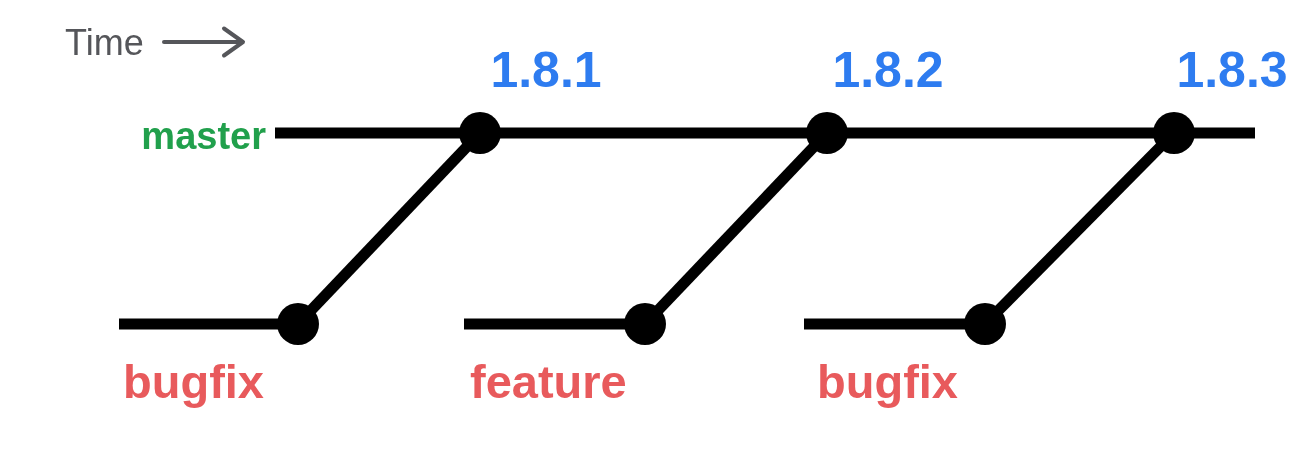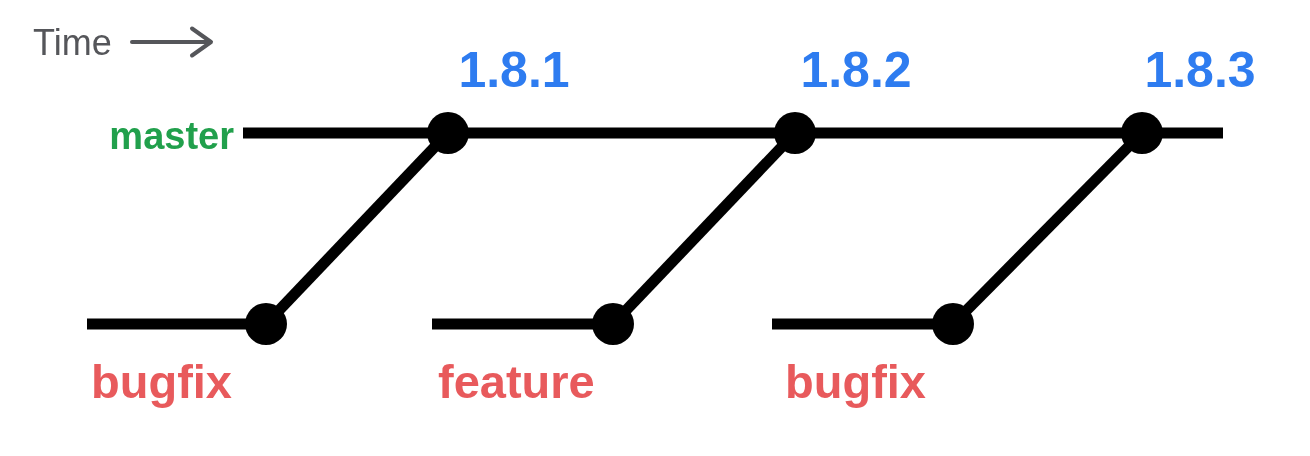--- a/index.html
+++ b/index.html
@@ -8,20 +8,21 @@
     background: #ffffff;
     width: 1310px;
     height: 456px;
     overflow: hidden;
   }
   .stage {
     position: relative;
     width: 1044px;
     height: 456px;
     background: #ffffff;
+    padding-left: 32px;
   }
   svg {
     display: block;
   }
   text {
     font-family: "Liberation Sans", "DejaVu Sans", sans-serif;
   }
   .time-label {
     font-size: 36px;
     font-weight: 400;

